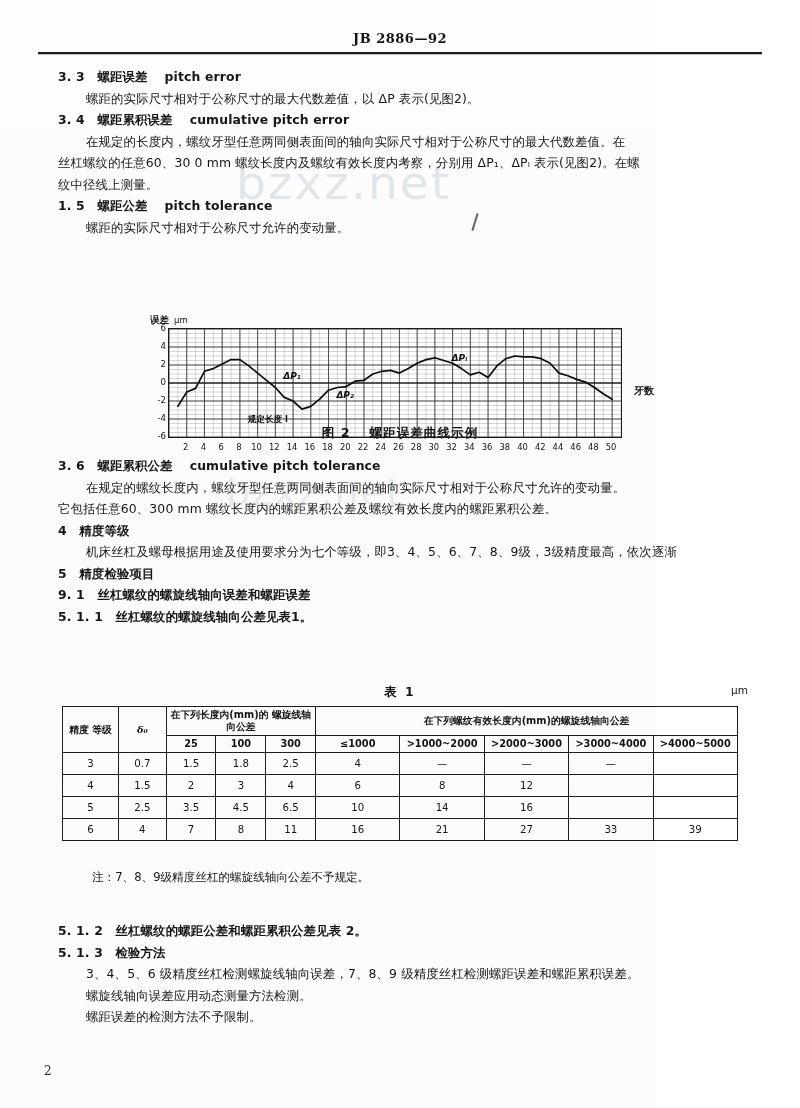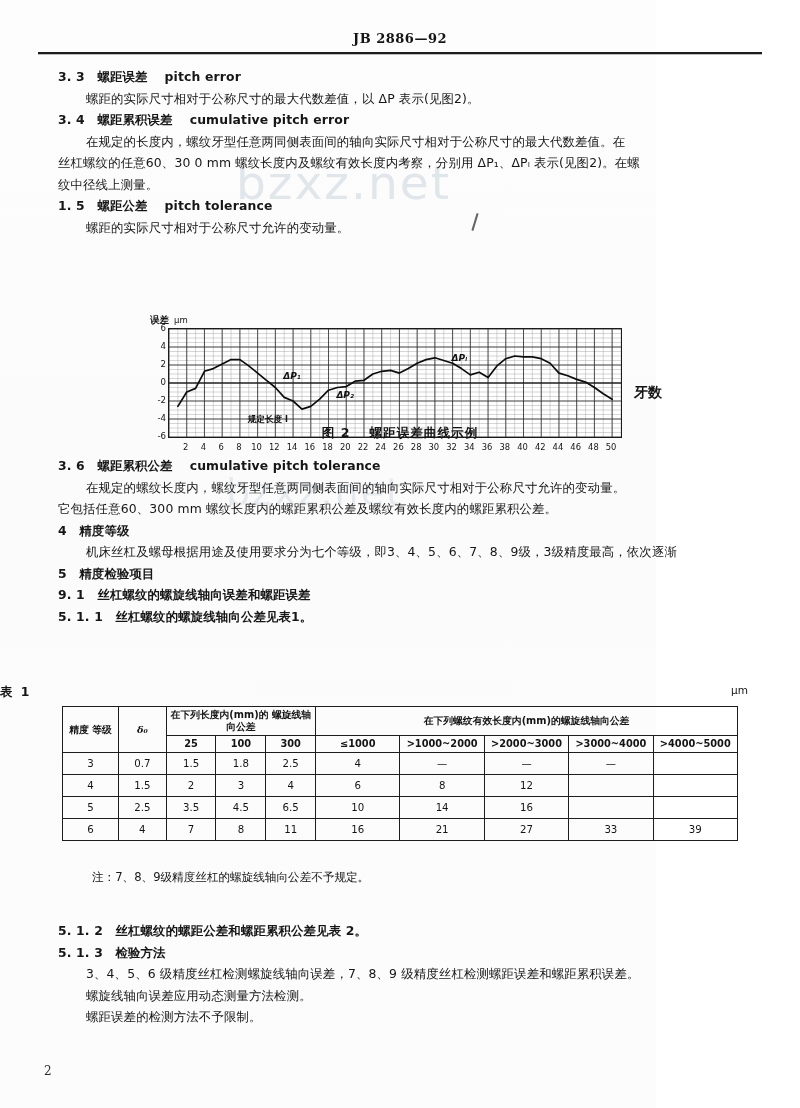--- a/index.html
+++ b/index.html
@@ -84,21 +84,21 @@
   .fig{
     position:absolute;left:136px;top:268px;width:528px;height:152px;margin-top:48px;
   }
   .fig-ylabel{
     position:absolute;left:14px;top:-2px;
     font-size:9.5px;font-weight:bold;color:#141414;white-space:nowrap;
   }
   .fig-ylabel .unit{font-weight:normal;font-size:8.5px;padding-left:5px;}
   .fig-xlabel{
     position:absolute;left:498px;top:68px;
-    font-size:14px;font-weight:bold;color:#141414;white-space:nowrap;
+    font-size:10px;font-weight:bold;color:#141414;white-space:nowrap;
   }
   .plot{
     position:absolute;left:32px;top:12px;
     width:452px;height:108px;
     border:1.3px solid #1b1b1b;
     background:#fefefe;
     overflow:hidden;
   }
   .plot svg{display:block;}
   .ytick{
@@ -115,21 +115,21 @@
   .annot-it{font-style:italic;font-size:9px;font-weight:bold;}
 
   .fig-cap{
     position:absolute;left:0;top:425px;width:800px;text-align:center;
     font-size:12.6px;font-weight:bold;letter-spacing:1px;color:#141414;
   }
 
   
   .tbl-wrap{position:absolute;left:0;top:684px;width:800px;}
   .tbl-title{
-    font-size:12.4px;font-weight:bold;letter-spacing:2px;color:#141414;
+    text-align:center;font-size:12.4px;font-weight:bold;letter-spacing:2px;color:#141414;
   }
   .tbl-unit{
     position:absolute;right:52px;top:0;font-size:10.5px;color:#141414;
   }
   table.t1{
     position:absolute;left:62px;top:22px;
     width:676px;
     border-collapse:collapse;
     font-size:9.6px;
     color:#141414;

